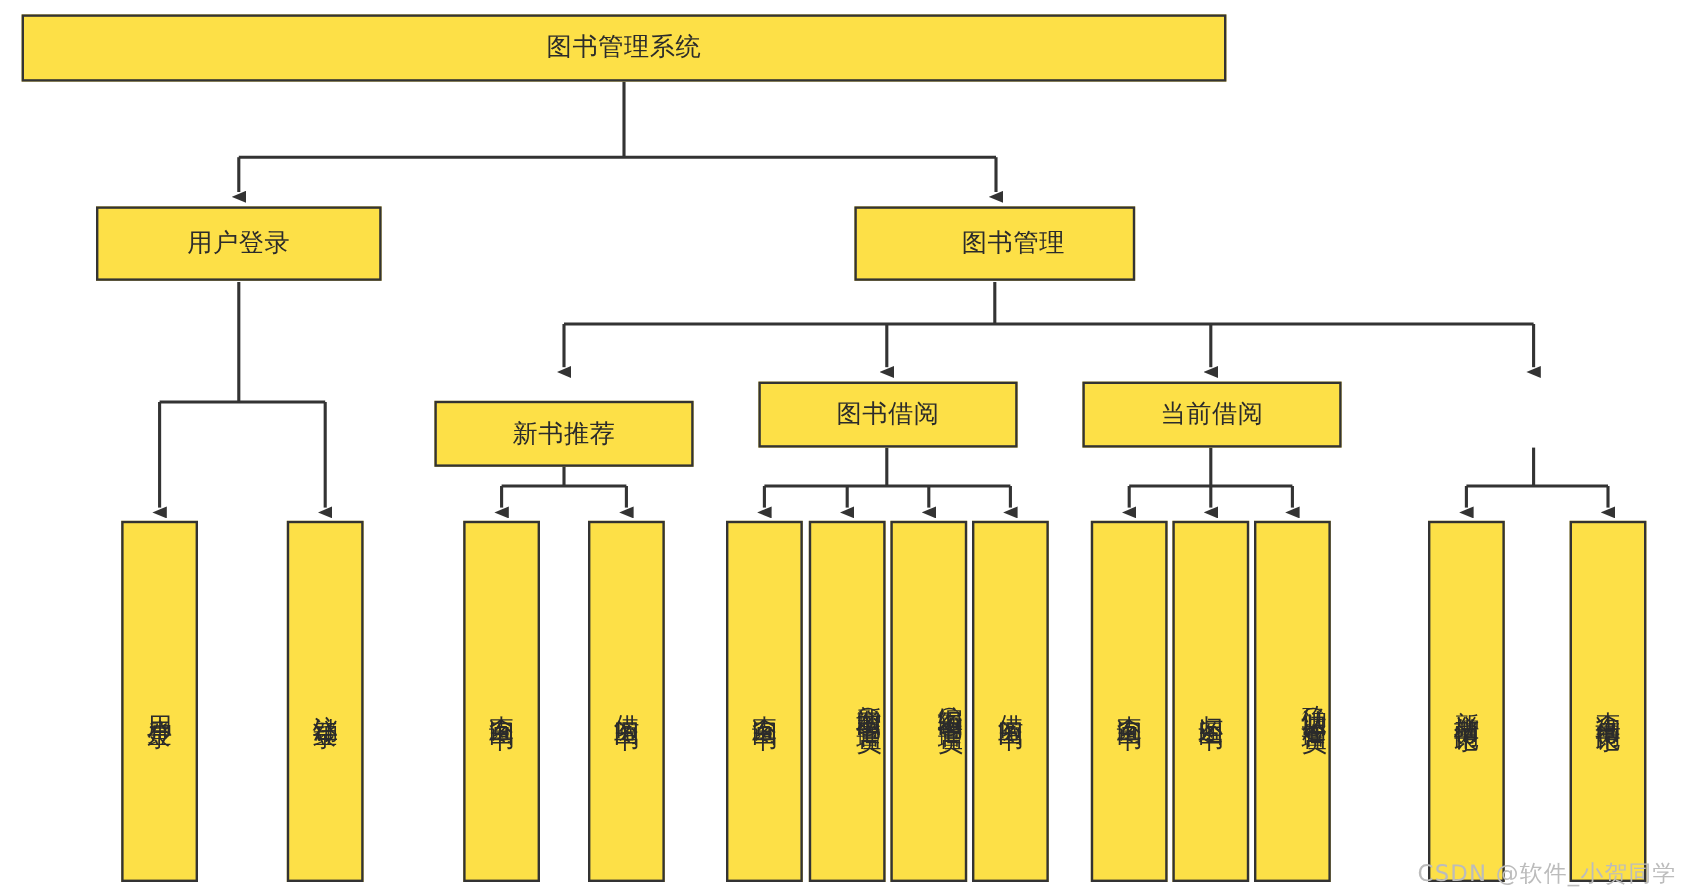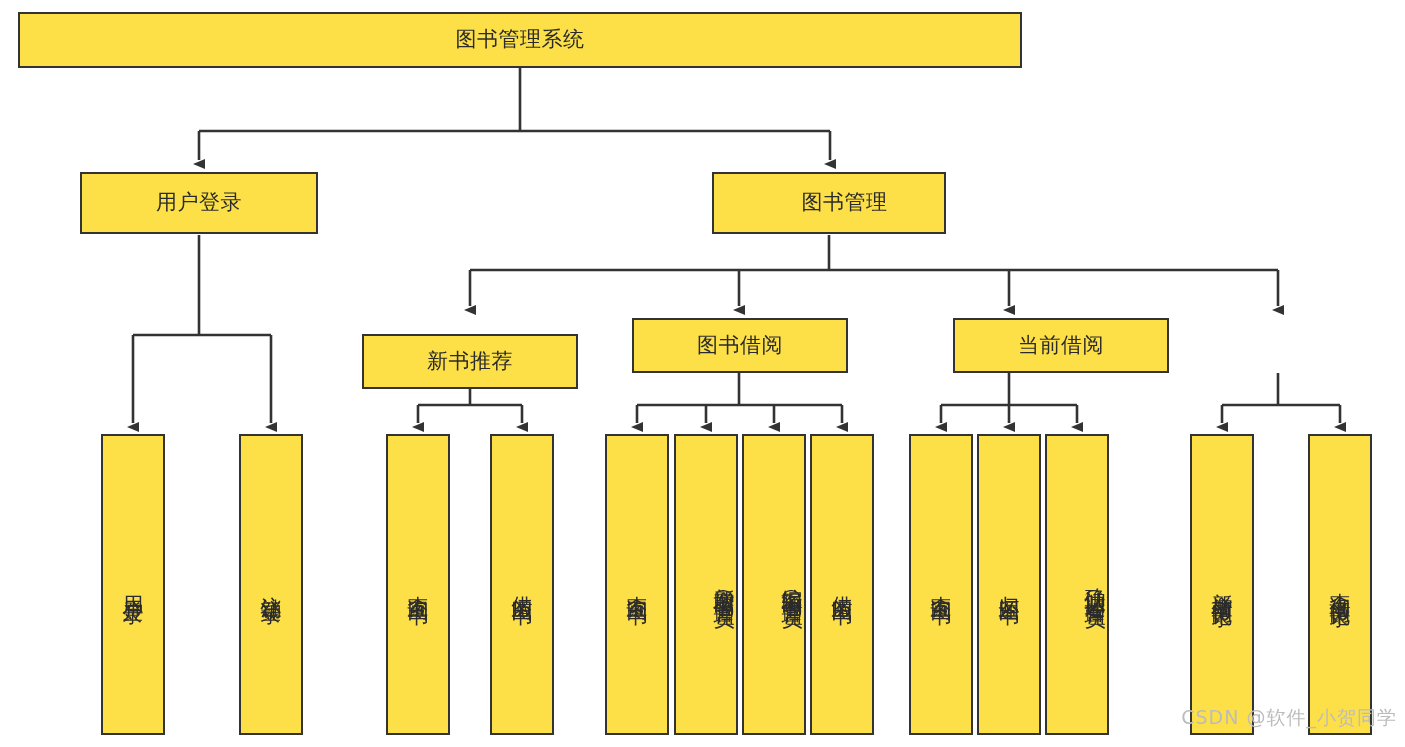--- a/index.html
+++ b/index.html
@@ -53,21 +53,21 @@
   }
   .node.vert.centerv {
     align-items: center;
   }
   .node-label {
     display: block;
   }
   .watermark {
     position: absolute;
     right: 8px;
-    bottom: 16px;
+    bottom: 6px;
     font-size: 19px;
     color: #bcbcbc;
     letter-spacing: 1px;
     white-space: nowrap;
     pointer-events: none;
   }
 </style>
 </head>
 <body>
 
@@ -134,21 +134,21 @@
   <div class="node horiz" style="left:712px; top:172px; width:234px; height:62px;padding-left:31px;">
     <span class="node-label">图书管理</span>
   </div>
 
   <div class="node horiz" style="left:362px; top:334px; width:216px; height:55px;">
     <span class="node-label">新书推荐</span>
   </div>
   <div class="node horiz" style="left:632px; top:318px; width:216px; height:55px;">
     <span class="node-label">图书借阅</span>
   </div>
-  <div class="node horiz" style="left:953px; top:318px; width:216px; height:55px;">
+  <div class="node horiz" style="left:902px; top:318px; width:216px; height:55px;">
     <span class="node-label">当前借阅</span>
   </div>
 
   <div class="node vert centerv" style="left:101px; top:434px; width:64px; height:301px;">
     <span class="node-label">用户登录</span>
   </div>
   <div class="node vert centerv" style="left:239px; top:434px; width:64px; height:301px;">
     <span class="node-label">注销登录</span>
   </div>
 

